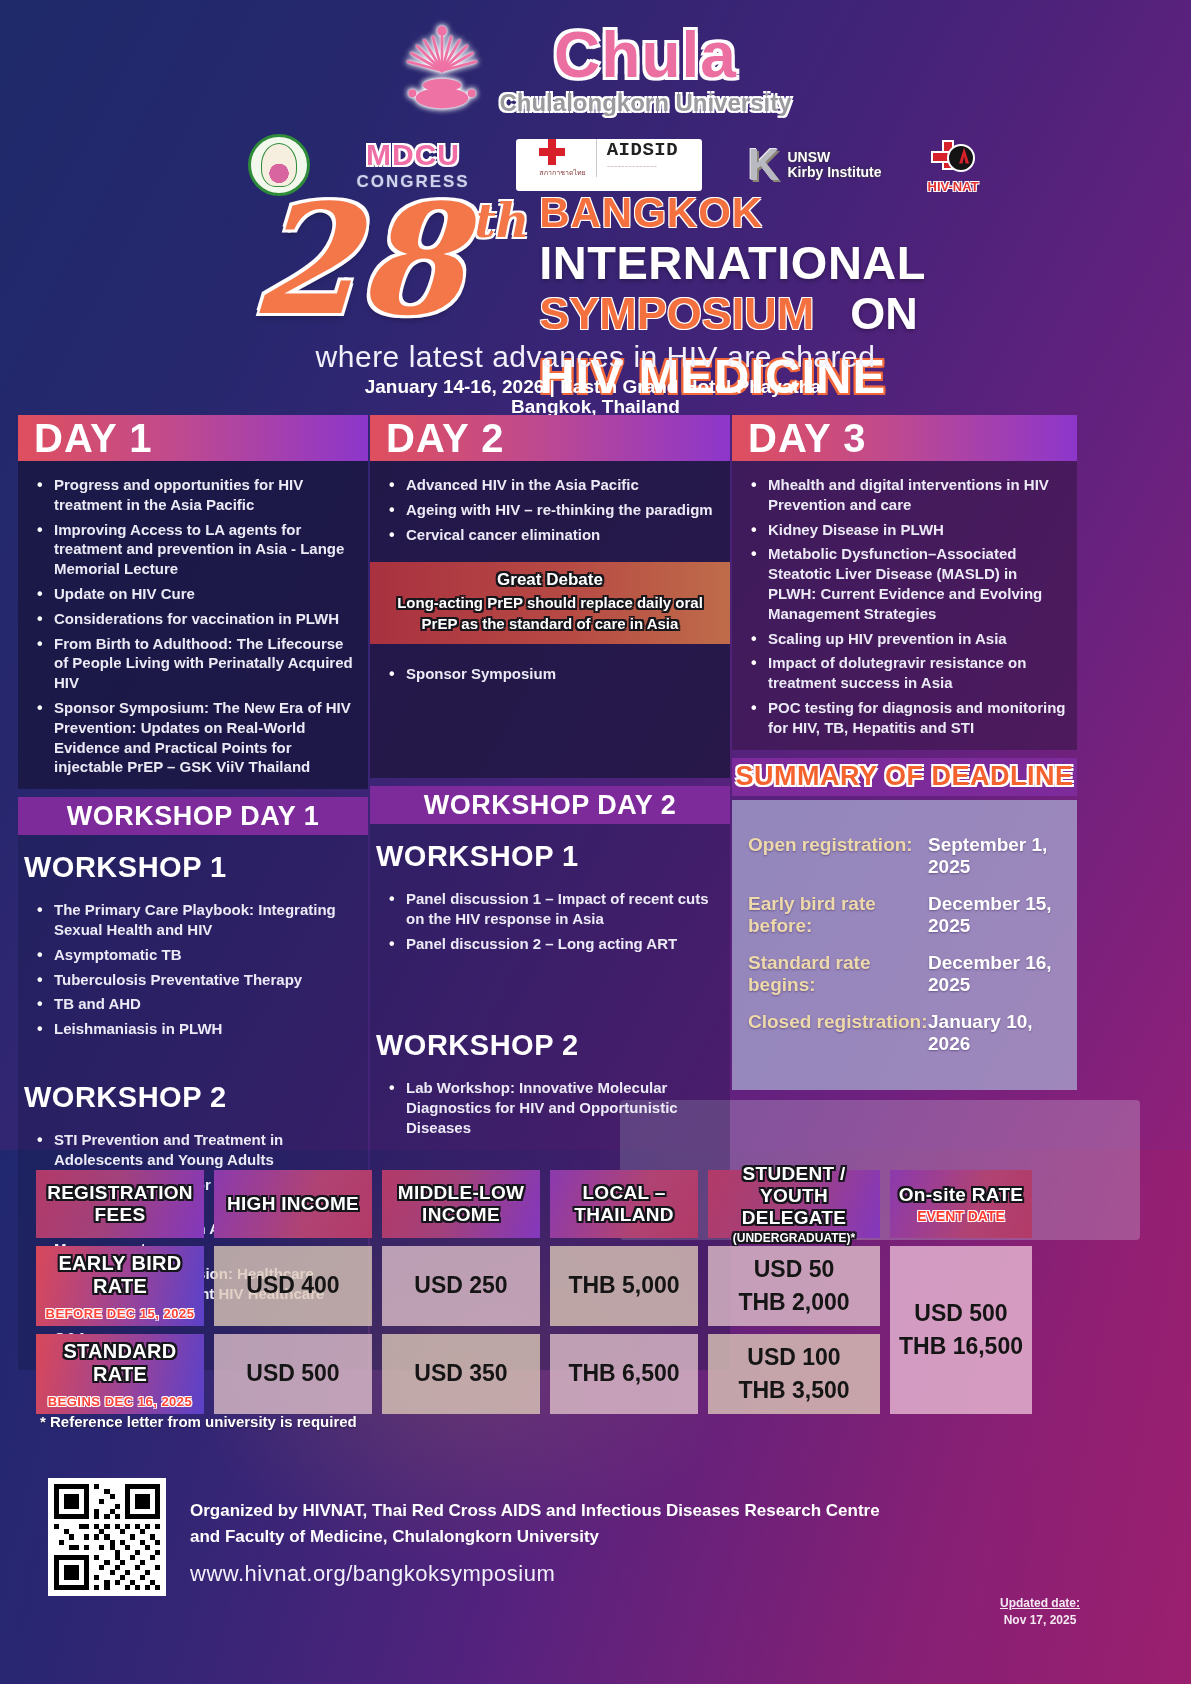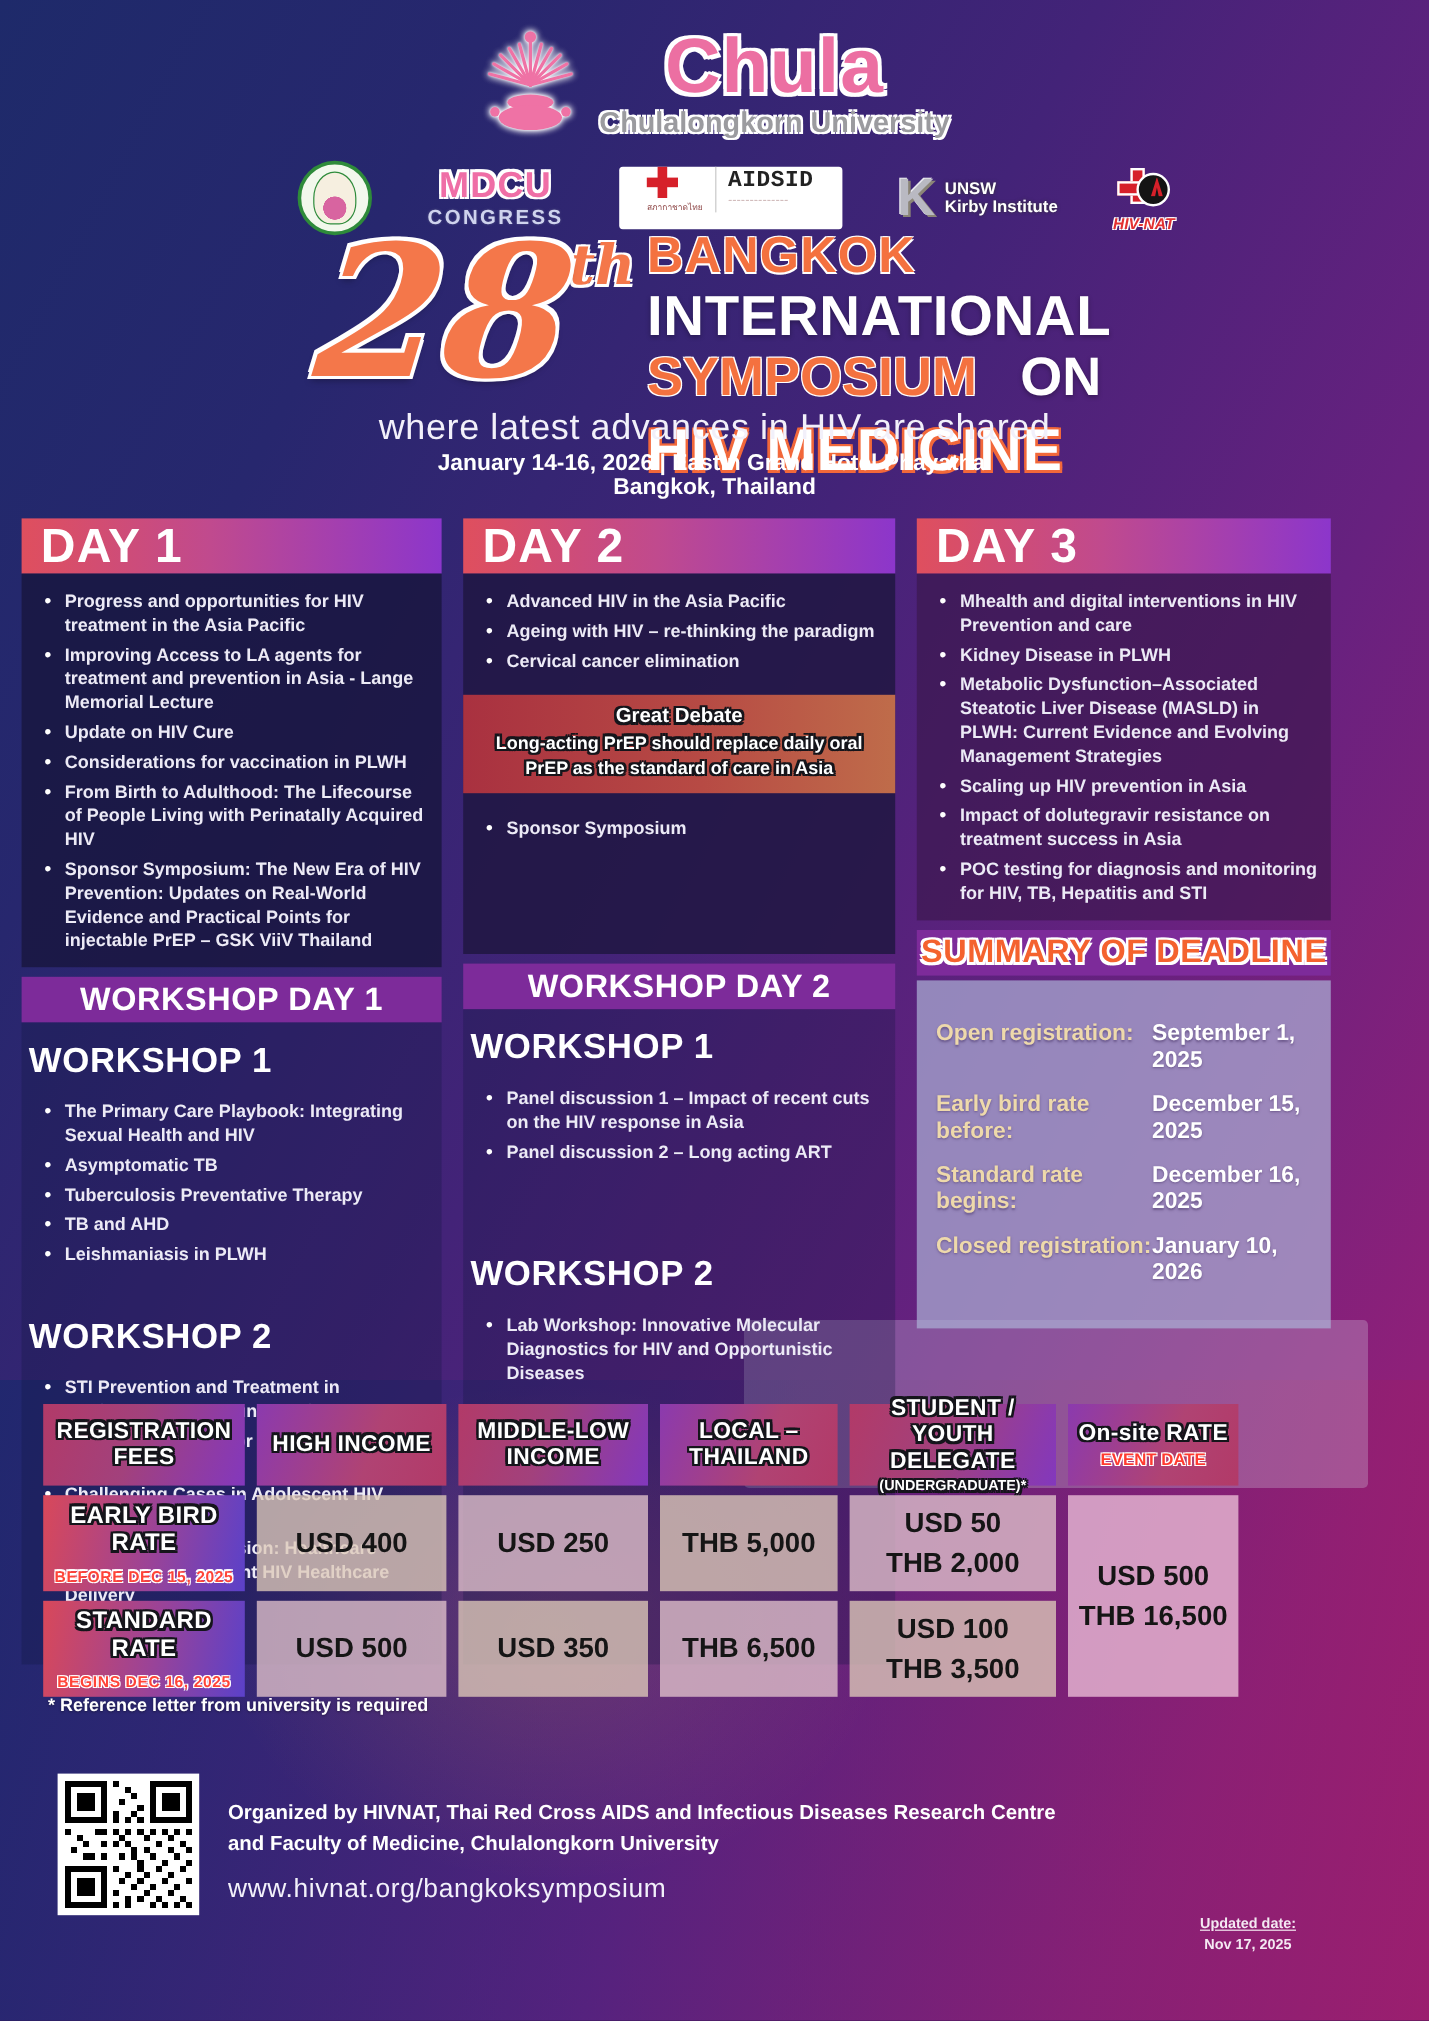--- a/index.html
+++ b/index.html
@@ -39,21 +39,21 @@
   .cross::after{left:0;top:9px;width:26px;height:8px;}
   .rc-thai{font-size:7px;color:#8a4040;margin-top:2px;text-align:center;}
   .rc-divider{width:1px;height:38px;background:#c9c9c9;}
   .aidsid{font-size:19px;font-weight:800;color:#222;letter-spacing:.5px;}
   .aidsid-sub{font-size:6px;color:#9a6a6a;margin-top:2px;}
   .unsw{display:flex;align-items:center;gap:8px;}
   .kglyph{font-size:44px;font-weight:800;color:#b9b9c2;text-shadow:2px 2px 0 #8b8577,-1px -1px 0 #e8e8ee;}
   .unsw-text{display:flex;flex-direction:column;line-height:1.05;}
   .unsw-l1{font-size:14px;font-weight:800;color:#fff;text-shadow:0 0 3px #333;}
   .unsw-l2{font-size:14px;font-weight:600;color:#fff;text-shadow:0 0 3px #333;}
-  .hivnat{display:flex;flex-direction:column;align-items:center;line-height:1;font-style:italic;}
+  .hivnat{display:flex;flex-direction:column;align-items:center;line-height:1;}
   .hivnat-icon{position:relative;width:44px;height:40px;}
   .hn-cross{position:absolute;left:2px;top:4px;width:30px;height:30px;}
   .hn-cross::before,.hn-cross::after{content:"";position:absolute;background:#d6202a;border:2px solid #fff;}
   .hn-cross::before{left:9px;top:-2px;width:8px;height:26px;}
   .hn-cross::after{left:-2px;top:9px;width:26px;height:8px;}
   .hn-dot{position:absolute;right:0;top:6px;width:24px;height:24px;border-radius:50%;background:#141414;border:2px solid #fff;}
   .hn-ribbon{position:absolute;right:6px;top:10px;width:10px;height:16px;background:#d6202a;clip-path:polygon(50% 0,100% 100%,65% 100%,50% 55%,35% 100%,0 100%);}
   .hivnat-label{font-size:13px;font-weight:800;color:#e23131;margin-top:2px;text-shadow:-1px -1px 0 #fff,1px 1px 0 #fff,-1px 1px 0 #fff,1px -1px 0 #fff;}
 
   
@@ -68,21 +68,21 @@
   .t-symp-row{display:flex;align-items:baseline;gap:36px;margin-top:5px;}
   .t-symp{font-size:45px;font-weight:800;color:#f4713f;}
   .t-on{font-size:45px;font-weight:800;color:#fff;text-shadow:0 2px 4px rgba(0,0,0,.3);}
   .t-hiv{font-size:49px;font-weight:800;color:#fff;margin-top:16px;letter-spacing:1px;
     text-shadow:-2px -2px 0 #f2683a,2px -2px 0 #f2683a,-2px 2px 0 #f2683a,2px 2px 0 #f2683a,0 -2px 0 #f2683a,0 2px 0 #f2683a,-2px 0 0 #f2683a,2px 0 0 #f2683a;}
   .tagline{position:absolute;top:340px;left:0;width:100%;text-align:center;font-size:30px;font-weight:400;color:#f2f0fa;letter-spacing:.5px;}
   .date-line{position:absolute;top:376px;left:0;width:100%;text-align:center;font-size:19px;font-weight:800;color:#fff;}
   .city-line{position:absolute;top:396px;left:0;width:100%;text-align:center;font-size:19px;font-weight:800;color:#fff;}
 
   
-  .columns{position:absolute;top:432px;left:18px;display:grid;grid-template-columns:350px 360px 345px;gap:18px;}
+  .columns{position:absolute;top:415px;left:18px;display:grid;grid-template-columns:350px 360px 345px;gap:2px;}
   .col{display:flex;flex-direction:column;}
   .day-header{height:46px;display:flex;align-items:center;padding-left:16px;
     background:linear-gradient(90deg,#df4f5e 0%,#c04a8e 45%,#8c36cb 100%);}
   .day-header span{font-size:40px;font-weight:800;color:#fff;letter-spacing:1px;}
   .panel{background:rgba(24,22,62,.82);}
   .panel.p2{background:rgba(30,22,64,.82);min-height:317px;}
   .panel.p1{min-height:258px;}
   .panel.p3{background:rgba(56,22,72,.62);min-height:266px;}
   ul.bullets{list-style:none;margin:0;padding:14px 10px 12px 14px;display:flex;flex-direction:column;gap:5px;}
   ul.bullets li{position:relative;padding-left:22px;font-size:15px;line-height:1.32;font-weight:600;color:#eceaf6;}

